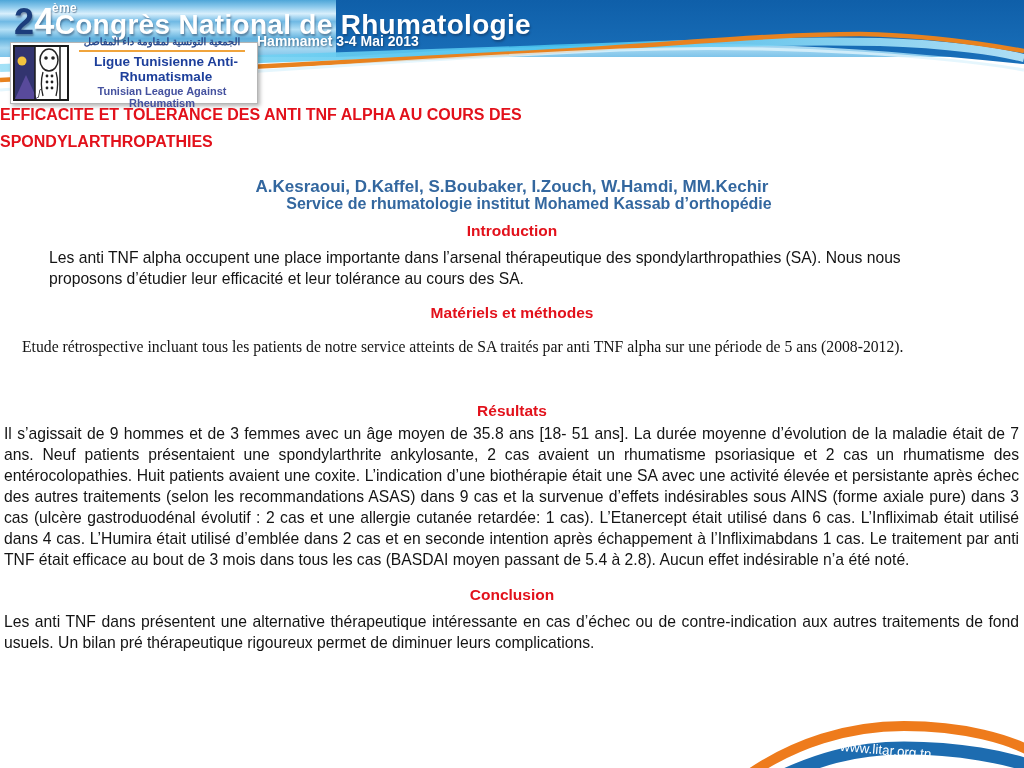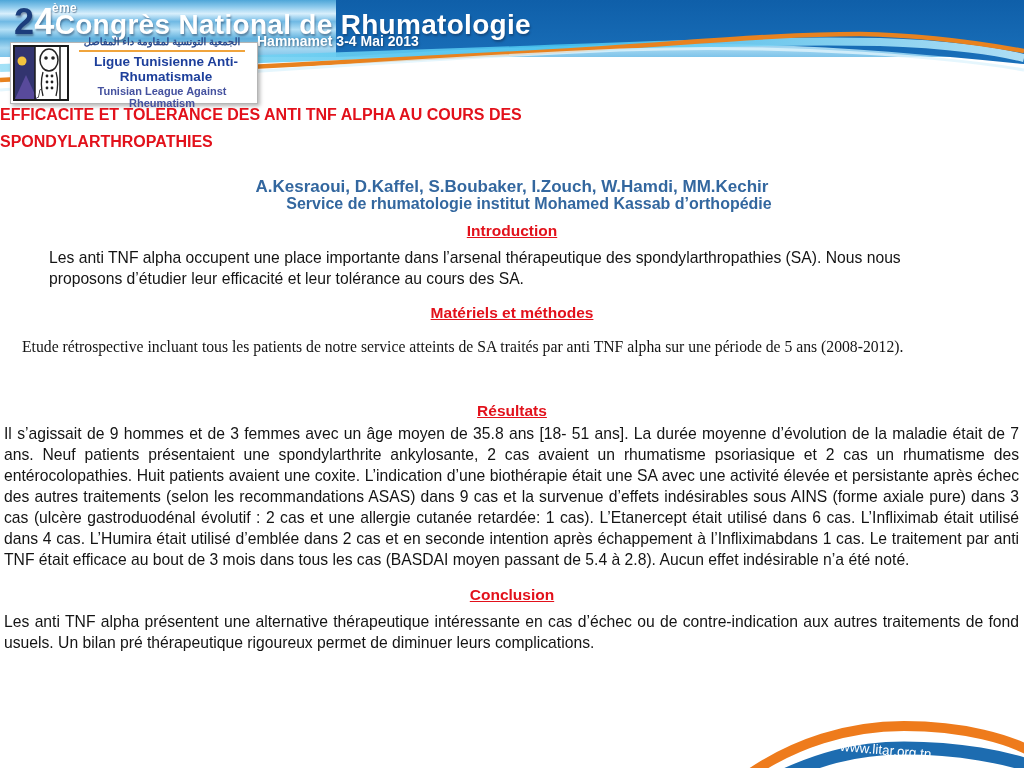--- a/index.html
+++ b/index.html
@@ -50,21 +50,21 @@
   .authors {
     position:absolute; top:177px; left:0; width:100%; text-align:center;
     color:#33679f; font-weight:bold; font-size:17px;
   }
   .affiliation {
     position:absolute; top:195px; left:0; width:100%; text-align:center;
     color:#33679f; font-weight:bold; font-size:16px;padding-left:17px;
   }
   .sec-h {
     position:absolute; left:0; width:100%; text-align:center;
-    color:#e2111b; font-weight:bold; font-size:15.5px;text-decoration:underline;
+    color:#e2111b; font-weight:bold; font-size:15.5px;
   }
   .h-intro      { top:222px; }
   .h-methods    { top:304px; }
   .h-results    { top:402px; }
   .h-conclusion { top:586px; }
 
   .para { position:absolute; color:#141414; font-size:15.7px; line-height:21px; }
   .p-intro      { top:247px; left:49px;  width:868px;  text-align:left; }
   .p-methods    { top:336px; left:22px;  width:952px;  text-align:left; line-height:22px;font-family:Liberation Serif, serif; }
   .p-results    { top:423px; left:4px;   width:1015px; text-align:justify; line-height:21px; }
@@ -157,21 +157,21 @@
   <div class="sec-h h-intro">Introduction</div>
   <div class="para p-intro">Les anti TNF alpha occupent une place importante dans l’arsenal thérapeutique des spondylarthropathies (SA). Nous nous proposons d’étudier leur efficacité et leur tolérance au cours des SA.</div>
 
   <div class="sec-h h-methods">Matériels et méthodes</div>
   <div class="para p-methods">Etude rétrospective incluant tous les patients de notre service atteints de SA traités par anti TNF alpha sur une période de 5 ans (2008-2012).</div>
 
   <div class="sec-h h-results">Résultats</div>
   <div class="para p-results">Il s’agissait de 9 hommes et de 3 femmes avec un âge moyen de 35.8 ans [18- 51 ans]. La durée moyenne d’évolution de la maladie était de 7 ans. Neuf patients présentaient une spondylarthrite ankylosante, 2 cas avaient un rhumatisme psoriasique et 2 cas un rhumatisme des entérocolopathies. Huit patients avaient une coxite. L’indication d’une biothérapie était une SA avec une activité élevée et persistante après échec des autres traitements (selon les recommandations ASAS) dans 9 cas et la survenue d’effets indésirables sous AINS (forme axiale pure) dans 3 cas (ulcère gastroduodénal évolutif : 2 cas et une allergie cutanée retardée: 1 cas). L’Etanercept était utilisé dans 6 cas. L’Infliximab était utilisé dans 4 cas. L’Humira était utilisé d’emblée dans 2 cas et en seconde intention après échappement à l’Infliximabdans 1 cas. Le traitement par anti TNF était efficace au bout de 3 mois dans tous les cas (BASDAI moyen passant de 5.4 à 2.8). Aucun effet indésirable n’a été noté.</div>
 
   <div class="sec-h h-conclusion">Conclusion</div>
-  <div class="para p-conclusion">Les anti TNF alpha présentent une alternative thérapeutique intéressante en cas d’échec ou de contre-indication aux autres traitements de fond usuels. Un bilan pré thérapeutique rigoureux permet de diminuer leurs complications.</div>
+  <div class="para p-conclusion">Les anti TNF dans présentent une alternative thérapeutique intéressante en cas d’échec ou de contre-indication aux autres traitements de fond usuels. Un bilan pré thérapeutique rigoureux permet de diminuer leurs complications.</div>
 
   <div class="footer">
     <svg class="footer-art" width="320" height="70" viewBox="0 0 320 70">
       <path d="M40,80 C90,44 146,28 200,28 C262,28 306,42 328,54" fill="none" stroke="#ee7b1c" stroke-width="10"></path>
       <path d="M66,84 C110,62 150,50 200,50 C258,50 302,60 326,68" fill="none" stroke="#1d6cb0" stroke-width="13"></path>
     </svg>
     <span class="site">www.litar.org.tn</span>
   </div>
 
 </div>

